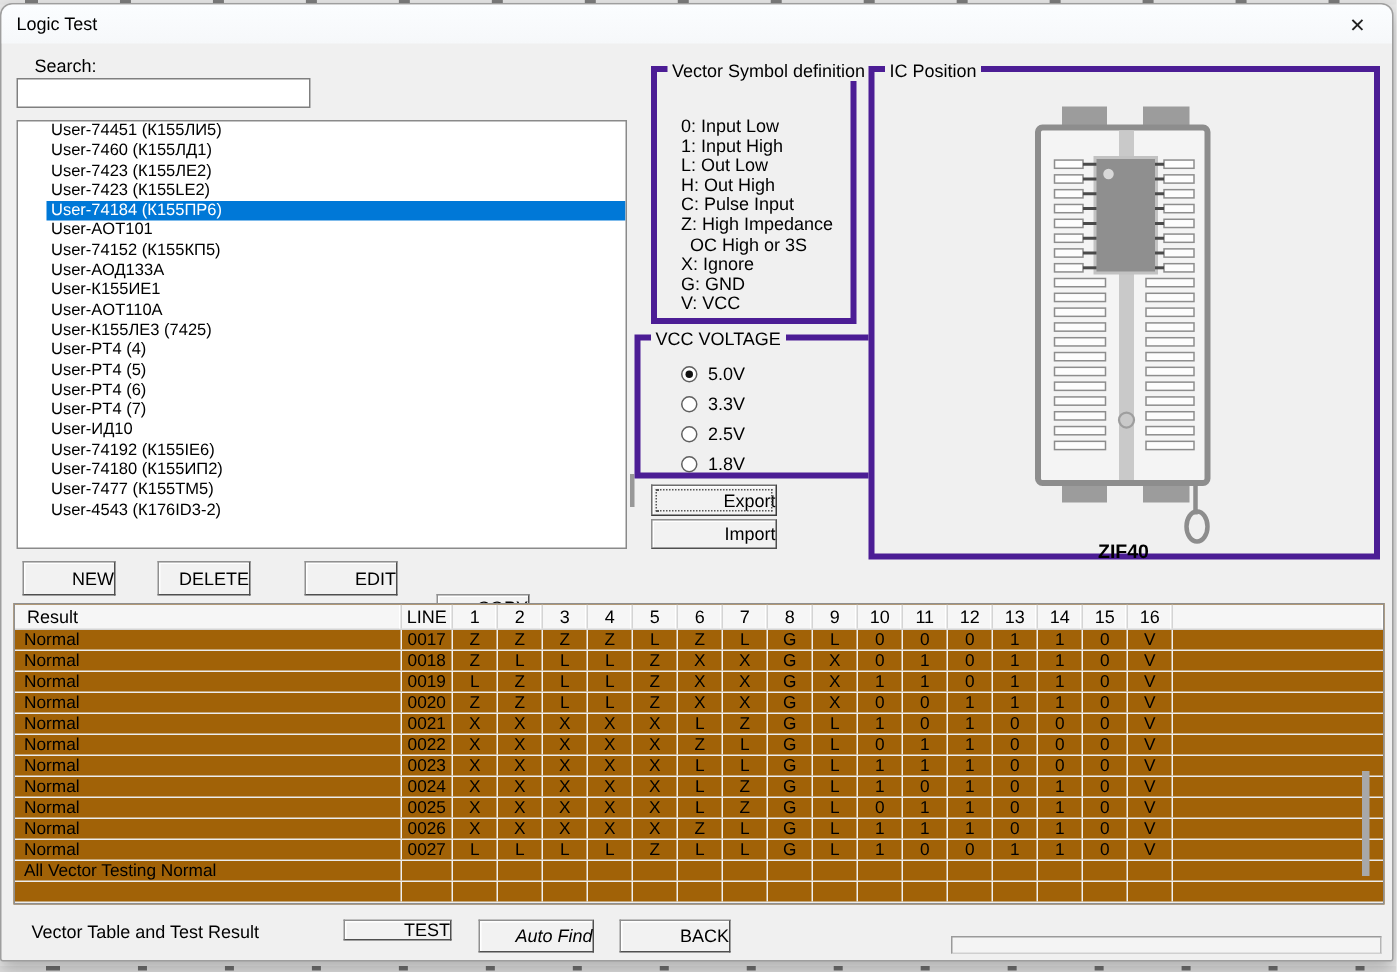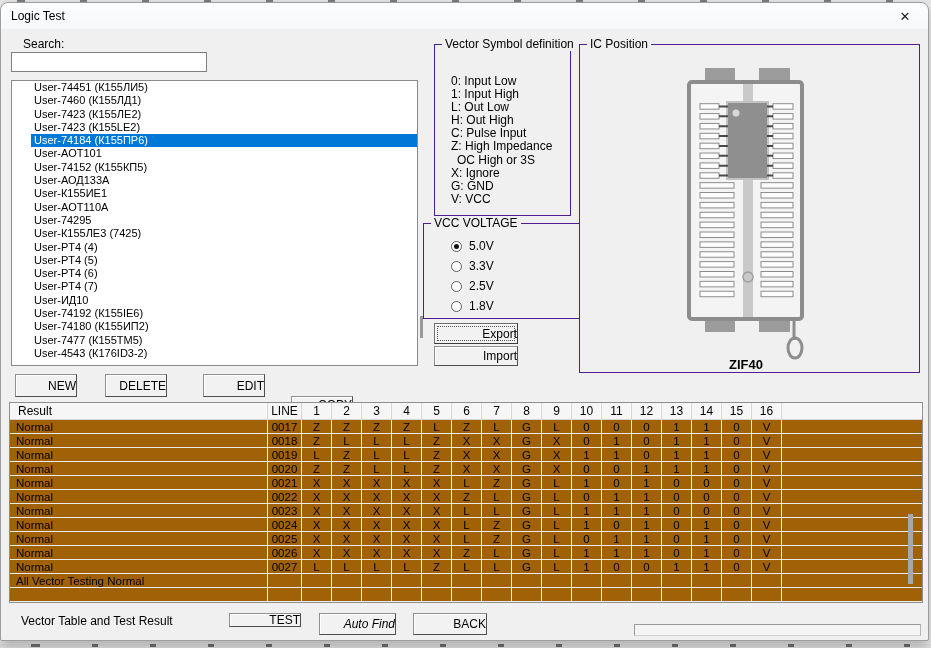--- a/index.html
+++ b/index.html
@@ -31,21 +31,21 @@
   .close-btn{position:absolute;right:6px;top:0;width:34px;height:26px;
     display:flex;align-items:center;justify-content:center;font-size:13px;color:#222;cursor:default;}
   .search-label{position:absolute;left:22px;top:34px;font-size:12px;}
   .search-input{position:absolute;left:10px;top:49px;width:196px;height:20px;
     border:1px solid #7f7f7f;background:#fff;box-sizing:border-box;font:12px "Liberation Sans",sans-serif;padding:0 3px;outline:none;}
   .listbox{position:absolute;left:10px;top:77px;width:407px;height:286px;
     background:#fff;border:1px solid #8a8a8a;box-sizing:border-box;overflow:hidden;padding-left:19px;}
   .list-item{height:13.3px;line-height:13.4px;font-size:11px;padding-left:3px;white-space:nowrap;}
   .list-item.selected{background:#0078d7;color:#fff;}
   .lb-thumb{position:absolute;right:5px;top:236px;width:3px;height:22px;background:#989898;}
-  .groupbox{position:absolute;border:1px solid #4c1d95;box-sizing:border-box;background:#f0f0f0;}
+  .groupbox{position:absolute;border:4px solid #4c1d95;box-sizing:border-box;background:#f0f0f0;}
   .groupbox>.gb-title{position:absolute;top:-8px;left:7px;background:#f0f0f0;padding:0 3px;font-size:12px;white-space:nowrap;}
   .group-vector{left:433px;top:41px;width:137px;height:172px;}
   .vs-list{position:absolute;left:0;top:30px;width:100%;}
   .vs-line{font-size:12px;line-height:13.1px;padding-left:16px;white-space:nowrap;}
   .vs-line.indent{padding-left:22px;}
   .group-vcc{left:422px;top:220px;width:162px;height:96px;text-decoration:underline;}
   .vcc-opts{position:absolute;left:0;top:12px;width:100%;}
   .radio-row{height:20px;display:flex;align-items:center;padding-left:27px;}
   .radio{width:11px;height:11px;border:1px solid #5f5f5f;border-radius:50%;background:#fff;
     display:inline-flex;align-items:center;justify-content:center;box-sizing:border-box;}
@@ -113,21 +113,20 @@
       <div class="list-item">User-74451 (К155ЛИ5)</div>
       <div class="list-item">User-7460 (К155ЛД1)</div>
       <div class="list-item">User-7423 (К155ЛЕ2)</div>
       <div class="list-item">User-7423 (К155LE2)</div>
       <div class="list-item selected">User-74184 (К155ПР6)</div>
       <div class="list-item">User-AOT101</div>
       <div class="list-item">User-74152 (К155КП5)</div>
       <div class="list-item">User-АОД133А</div>
       <div class="list-item">User-К155ИЕ1</div>
       <div class="list-item">User-AOT110A</div>
-      <div class="list-item">User-74295</div>
       <div class="list-item">User-К155ЛЕ3 (7425)</div>
       <div class="list-item">User-PT4 (4)</div>
       <div class="list-item">User-PT4 (5)</div>
       <div class="list-item">User-PT4 (6)</div>
       <div class="list-item">User-PT4 (7)</div>
       <div class="list-item">User-ИД10</div>
       <div class="list-item">User-74192 (К155IE6)</div>
       <div class="list-item">User-74180 (К155ИП2)</div>
       <div class="list-item">User-7477 (К155ТМ5)</div>
       <div class="list-item">User-4543 (К176ID3-2)</div>

